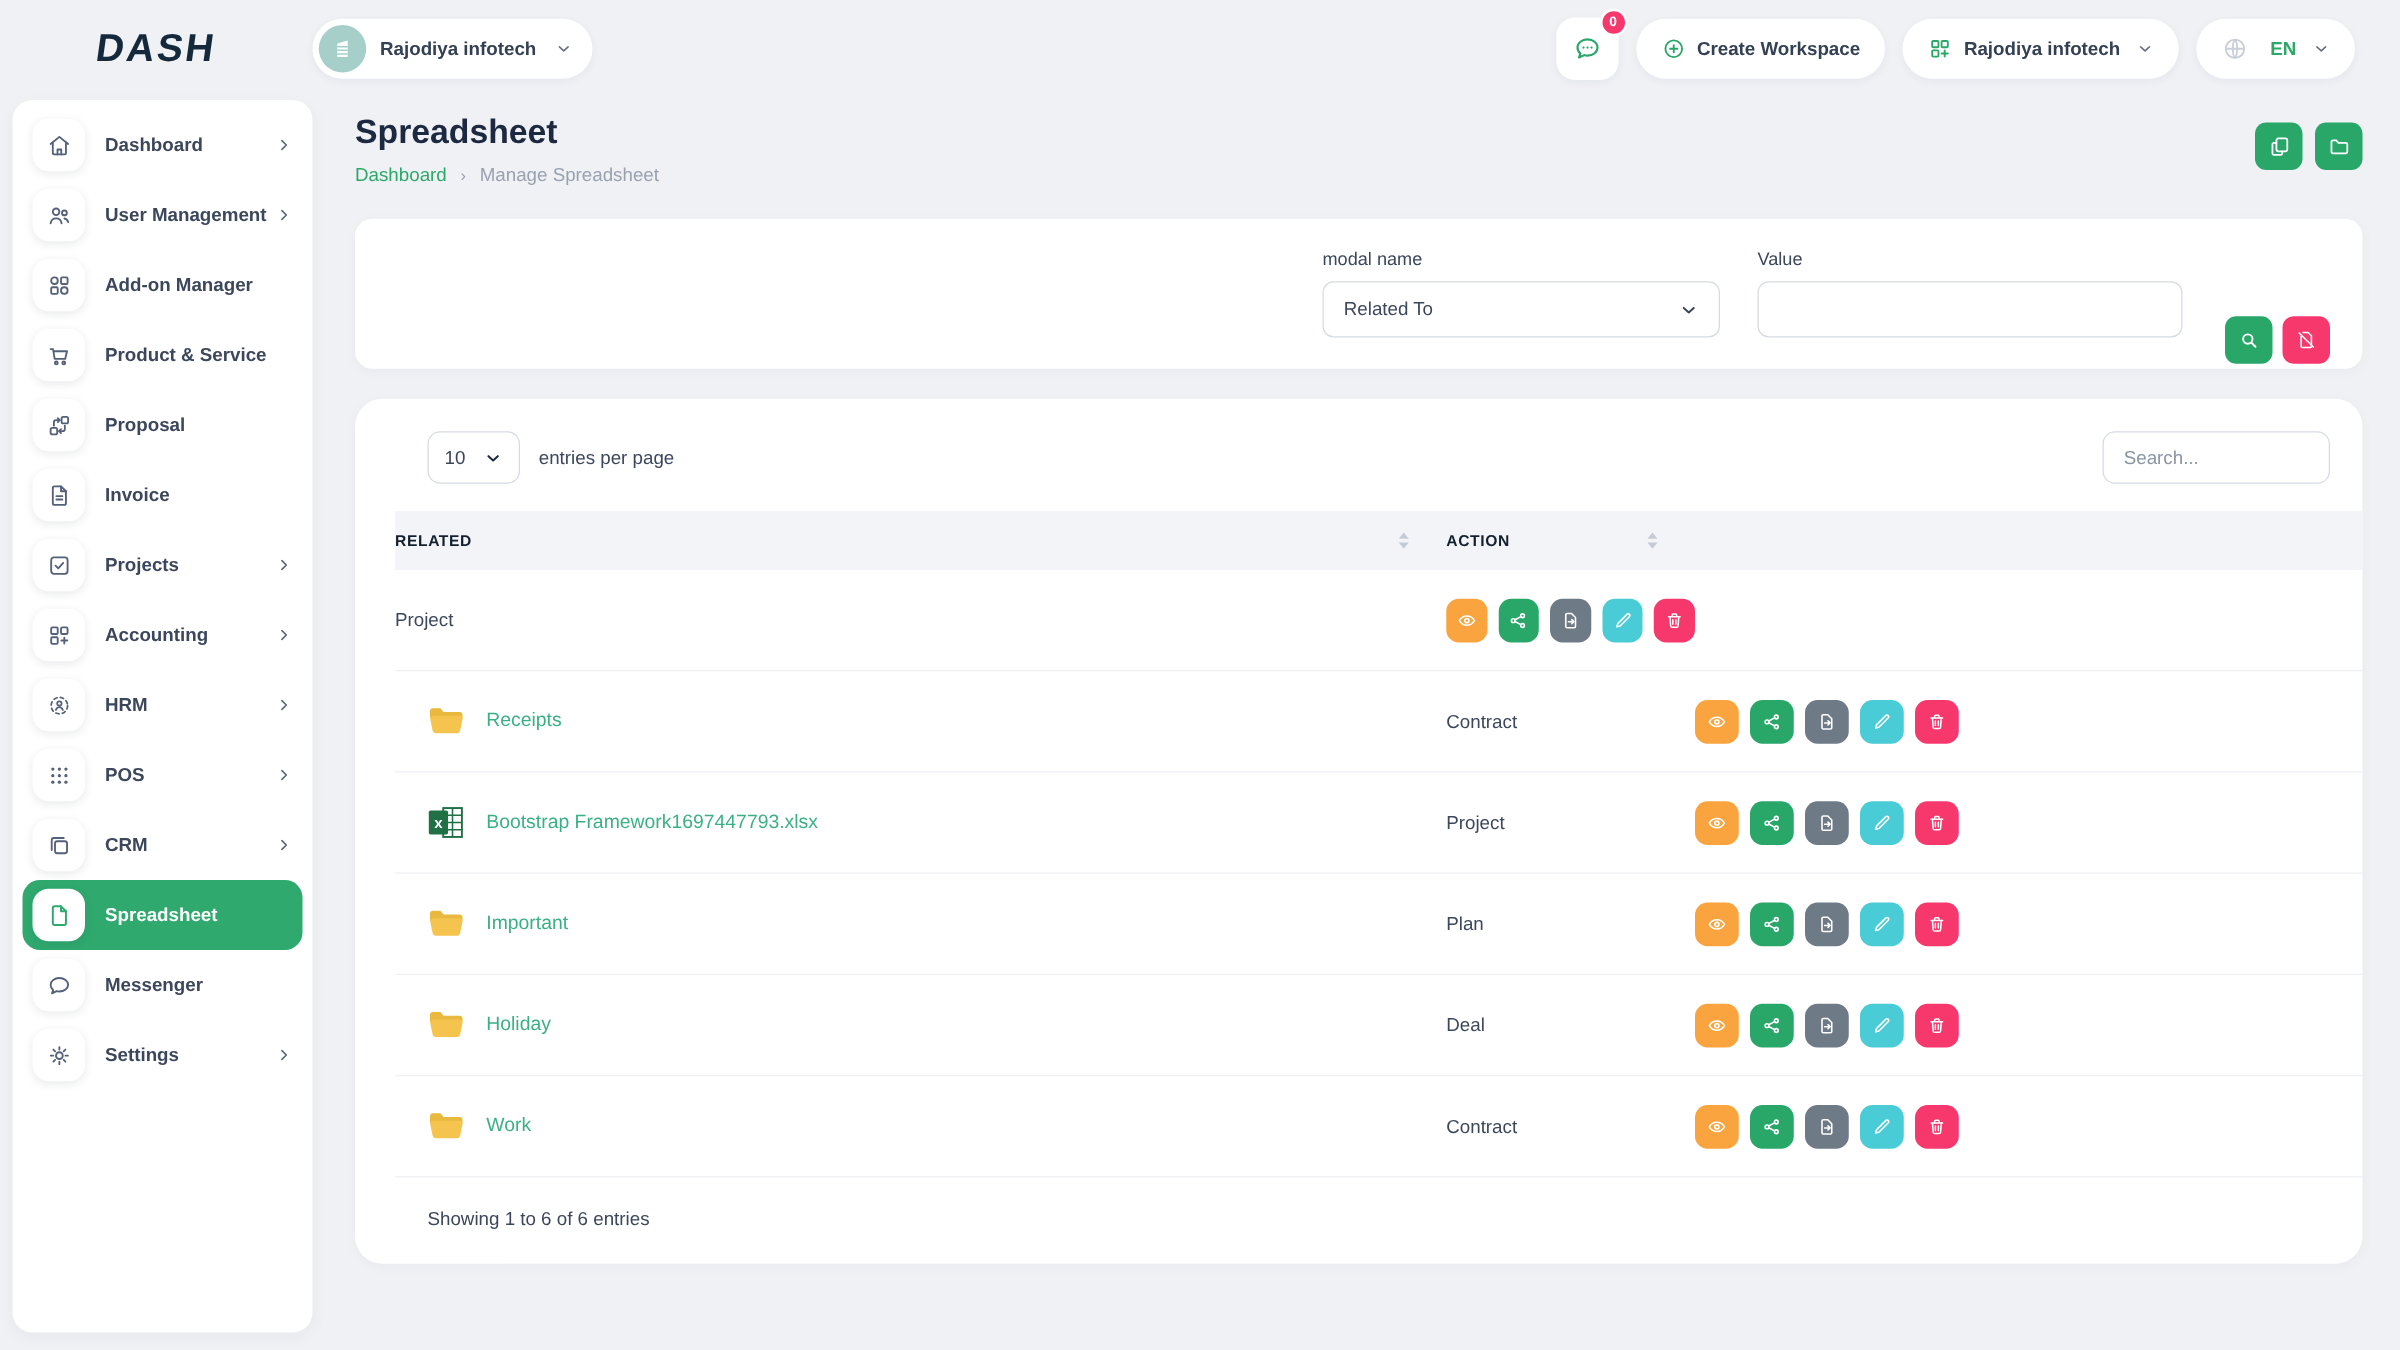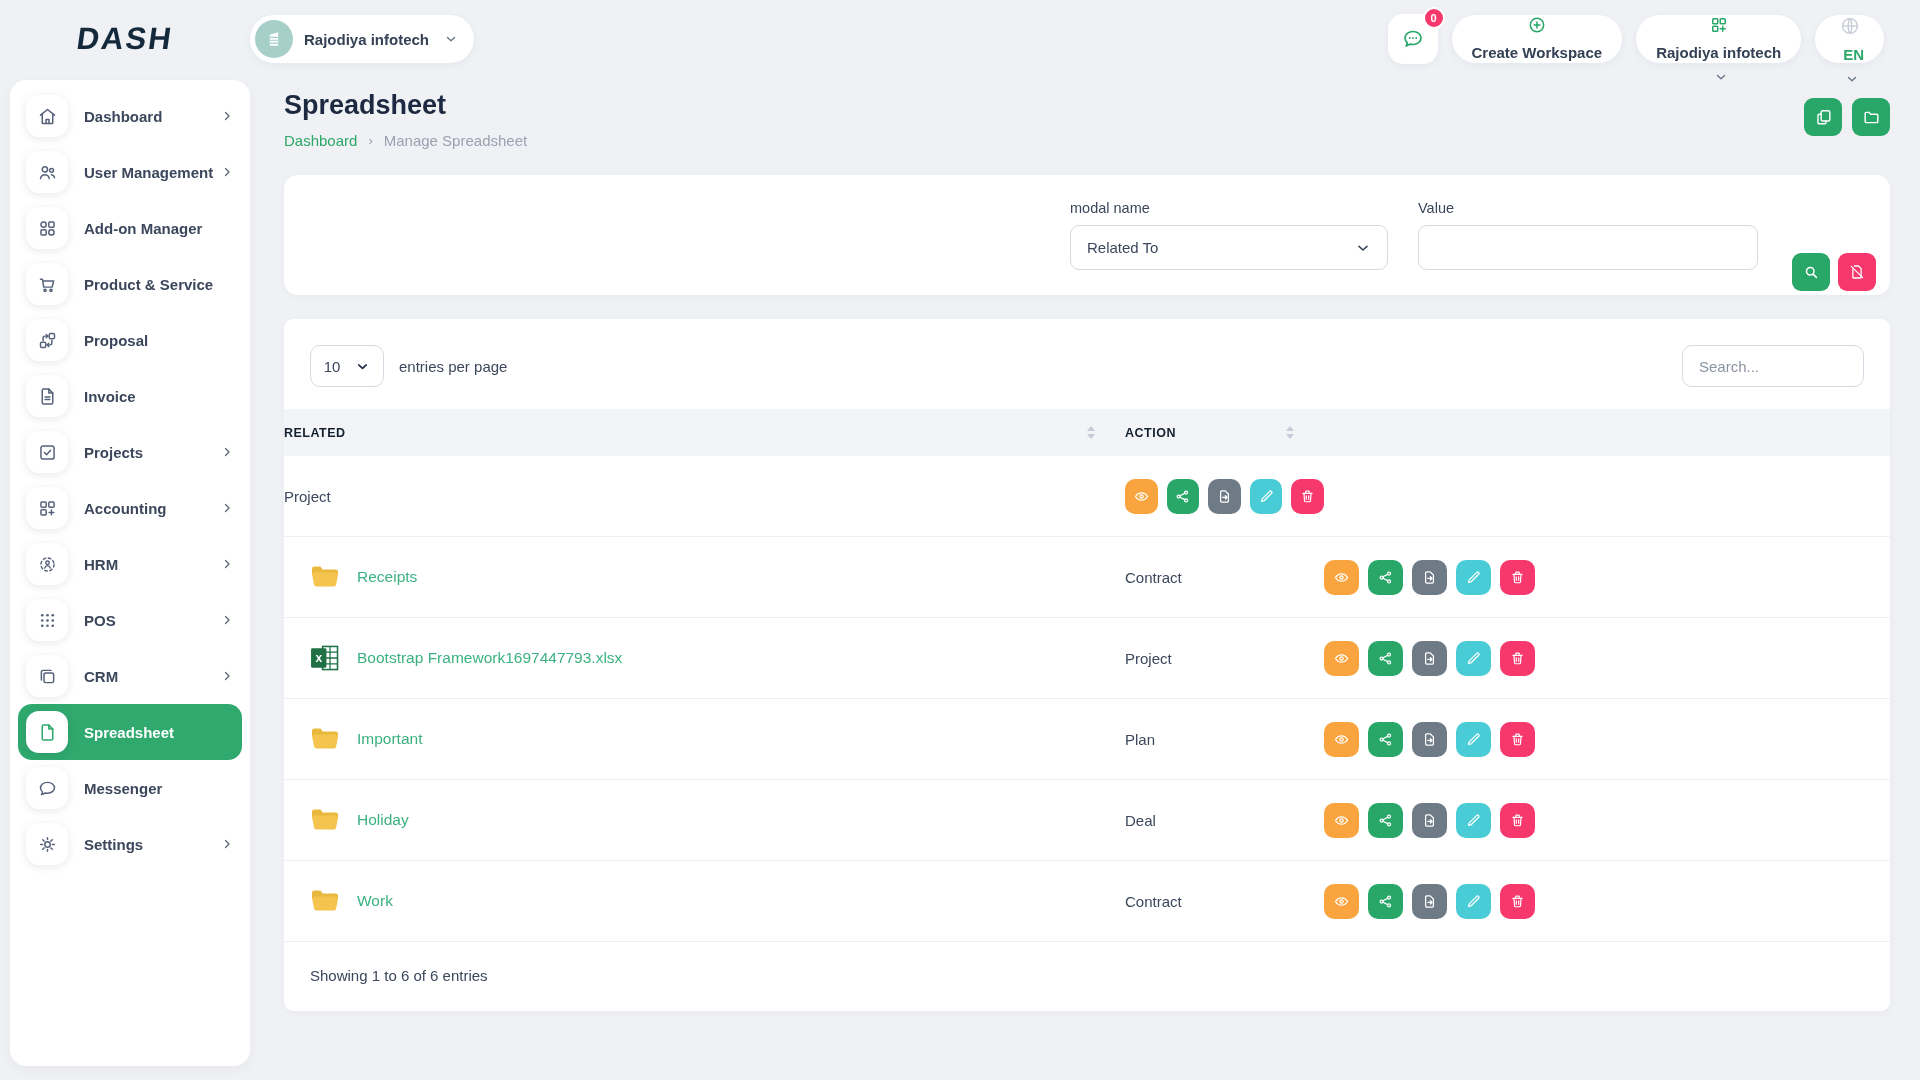--- a/index.html
+++ b/index.html
@@ -29,21 +29,21 @@
   .chev svg { width:14px; height:14px; }
 
   .topbar-right { margin-left:auto; display:flex; align-items:center; gap:14px; }
   .msg-btn { width:50px; height:50px; border-radius:15px; background:#fff; border:none;
              position:relative; display:flex; align-items:center; justify-content:center;
              box-shadow:0 2px 8px rgba(20,30,60,.05); cursor:pointer; color:#28a769; }
   .msg-btn svg { width:24px; height:24px; }
   .badge { position:absolute; top:-7px; right:-7px; min-width:22px; height:22px; border-radius:50%;
            background:#f7386d; border:2px solid #fff; color:#fff; font-size:11px; font-weight:700;
            display:flex; align-items:center; justify-content:center; }
-  .pill-btn { height:48px; padding:0 20px; gap:9px;flex-direction:column; }
+  .pill-btn { height:48px; padding:0 20px; gap:9px; }
   .pill-btn .lead-icn { color:#28a769; } .lead-icn svg { width:20px; height:20px; }
   .globe-icn { color:#c9ced8; } .globe-icn svg { width:22px; height:22px; }
   .lang-code { font-size:15px; font-weight:700; color:#2da868; margin-left:8px; }
 
   
   .sidebar { position:absolute; left:10px; top:80px; bottom:14px; width:240px;
              background:#fff; border-radius:16px; box-shadow:0 4px 14px rgba(20,30,60,.04);
              padding:8px 0; }
   .s-item { display:flex; align-items:center; height:56px; padding:0 16px; cursor:pointer; }
   .s-tile { width:42px; height:42px; border-radius:13px; background:#fff; flex:none;
@@ -66,39 +66,39 @@
   .bc-sep { color:#98a1b0; font-size:13px; }
   .bc-current { color:#9aa2b1; }
   .head-actions { display:flex; gap:10px; margin-top:8px; }
   .sq-btn { width:38px; height:38px; border-radius:9px; border:none; background:#28a769;
             color:#fff; display:flex; align-items:center; justify-content:center; cursor:pointer; }
   .sq-btn svg { width:19px; height:19px; }
 
   
   .filter-card { margin-top:26px; height:120px; background:#fff; border-radius:14px;
                  box-shadow:0 2px 10px rgba(20,30,60,.03);
-                 display:flex; justify-content:flex-end; align-items:center; gap:30px; padding:0 14px; }
+                 display:flex; justify-content:flex-end; align-items:center; gap:30px; padding:0 26px; }
   .f-group { display:flex; flex-direction:column; }
   .f-label { font-size:14.5px; color:#3c475c; margin-bottom:9px; }
   .f-select { width:318px; height:45px; border:1px solid #d6dbe3; border-radius:9px; background:#fff;
               display:flex; align-items:center; justify-content:space-between; padding:0 16px;
               font-size:15px; color:#3c475c; cursor:pointer; }
   .f-select .chev svg { width:16px; height:16px; }
   .f-input { width:340px; height:45px; border:1px solid #d6dbe3; border-radius:9px; padding:0 14px;
              font-size:15px; color:#3c475c; font-family:inherit; }
   .f-buttons { display:flex; gap:8px; align-self:flex-end; margin-bottom:4px; margin-left:4px; }
   .f-btn { width:38px; height:38px; border-radius:9px; border:none; color:#fff;
            display:flex; align-items:center; justify-content:center; cursor:pointer; }
   .f-btn svg { width:18px; height:18px; }
   .f-btn.search { background:#28a769; }
   .f-btn.reset  { background:#f7386d; }
 
   
-  .table-card { margin-top:24px; background:#fff; border-radius:9px;
-                box-shadow:0 2px 10px rgba(20,30,60,.03); padding-top:26px; }
+  .table-card { margin-top:24px; background:#fff; border-radius:22px;
+                box-shadow:0 2px 10px rgba(20,30,60,.03); padding-top:26px;padding-left:32px; }
   .table-controls { display:flex; justify-content:space-between; align-items:center; padding:0 26px; }
   .entries { display:flex; align-items:center; gap:15px; font-size:15px; color:#3c475c; }
   .entries-select { width:74px; height:42px; border:1px solid #d6dbe3; border-radius:10px; background:#fff;
                     display:flex; align-items:center; justify-content:center; gap:11px;
                     font-size:15px; color:#3c475c; cursor:pointer; }
   .entries-select .chev svg { width:15px; height:15px; }
   .search-input { width:182px; height:42px; border:1px solid #d6dbe3; border-radius:10px;
                   padding:0 16px; font-size:15px; color:#3c475c; font-family:inherit; }
   .search-input::placeholder { color:#8b94a3; }
 

